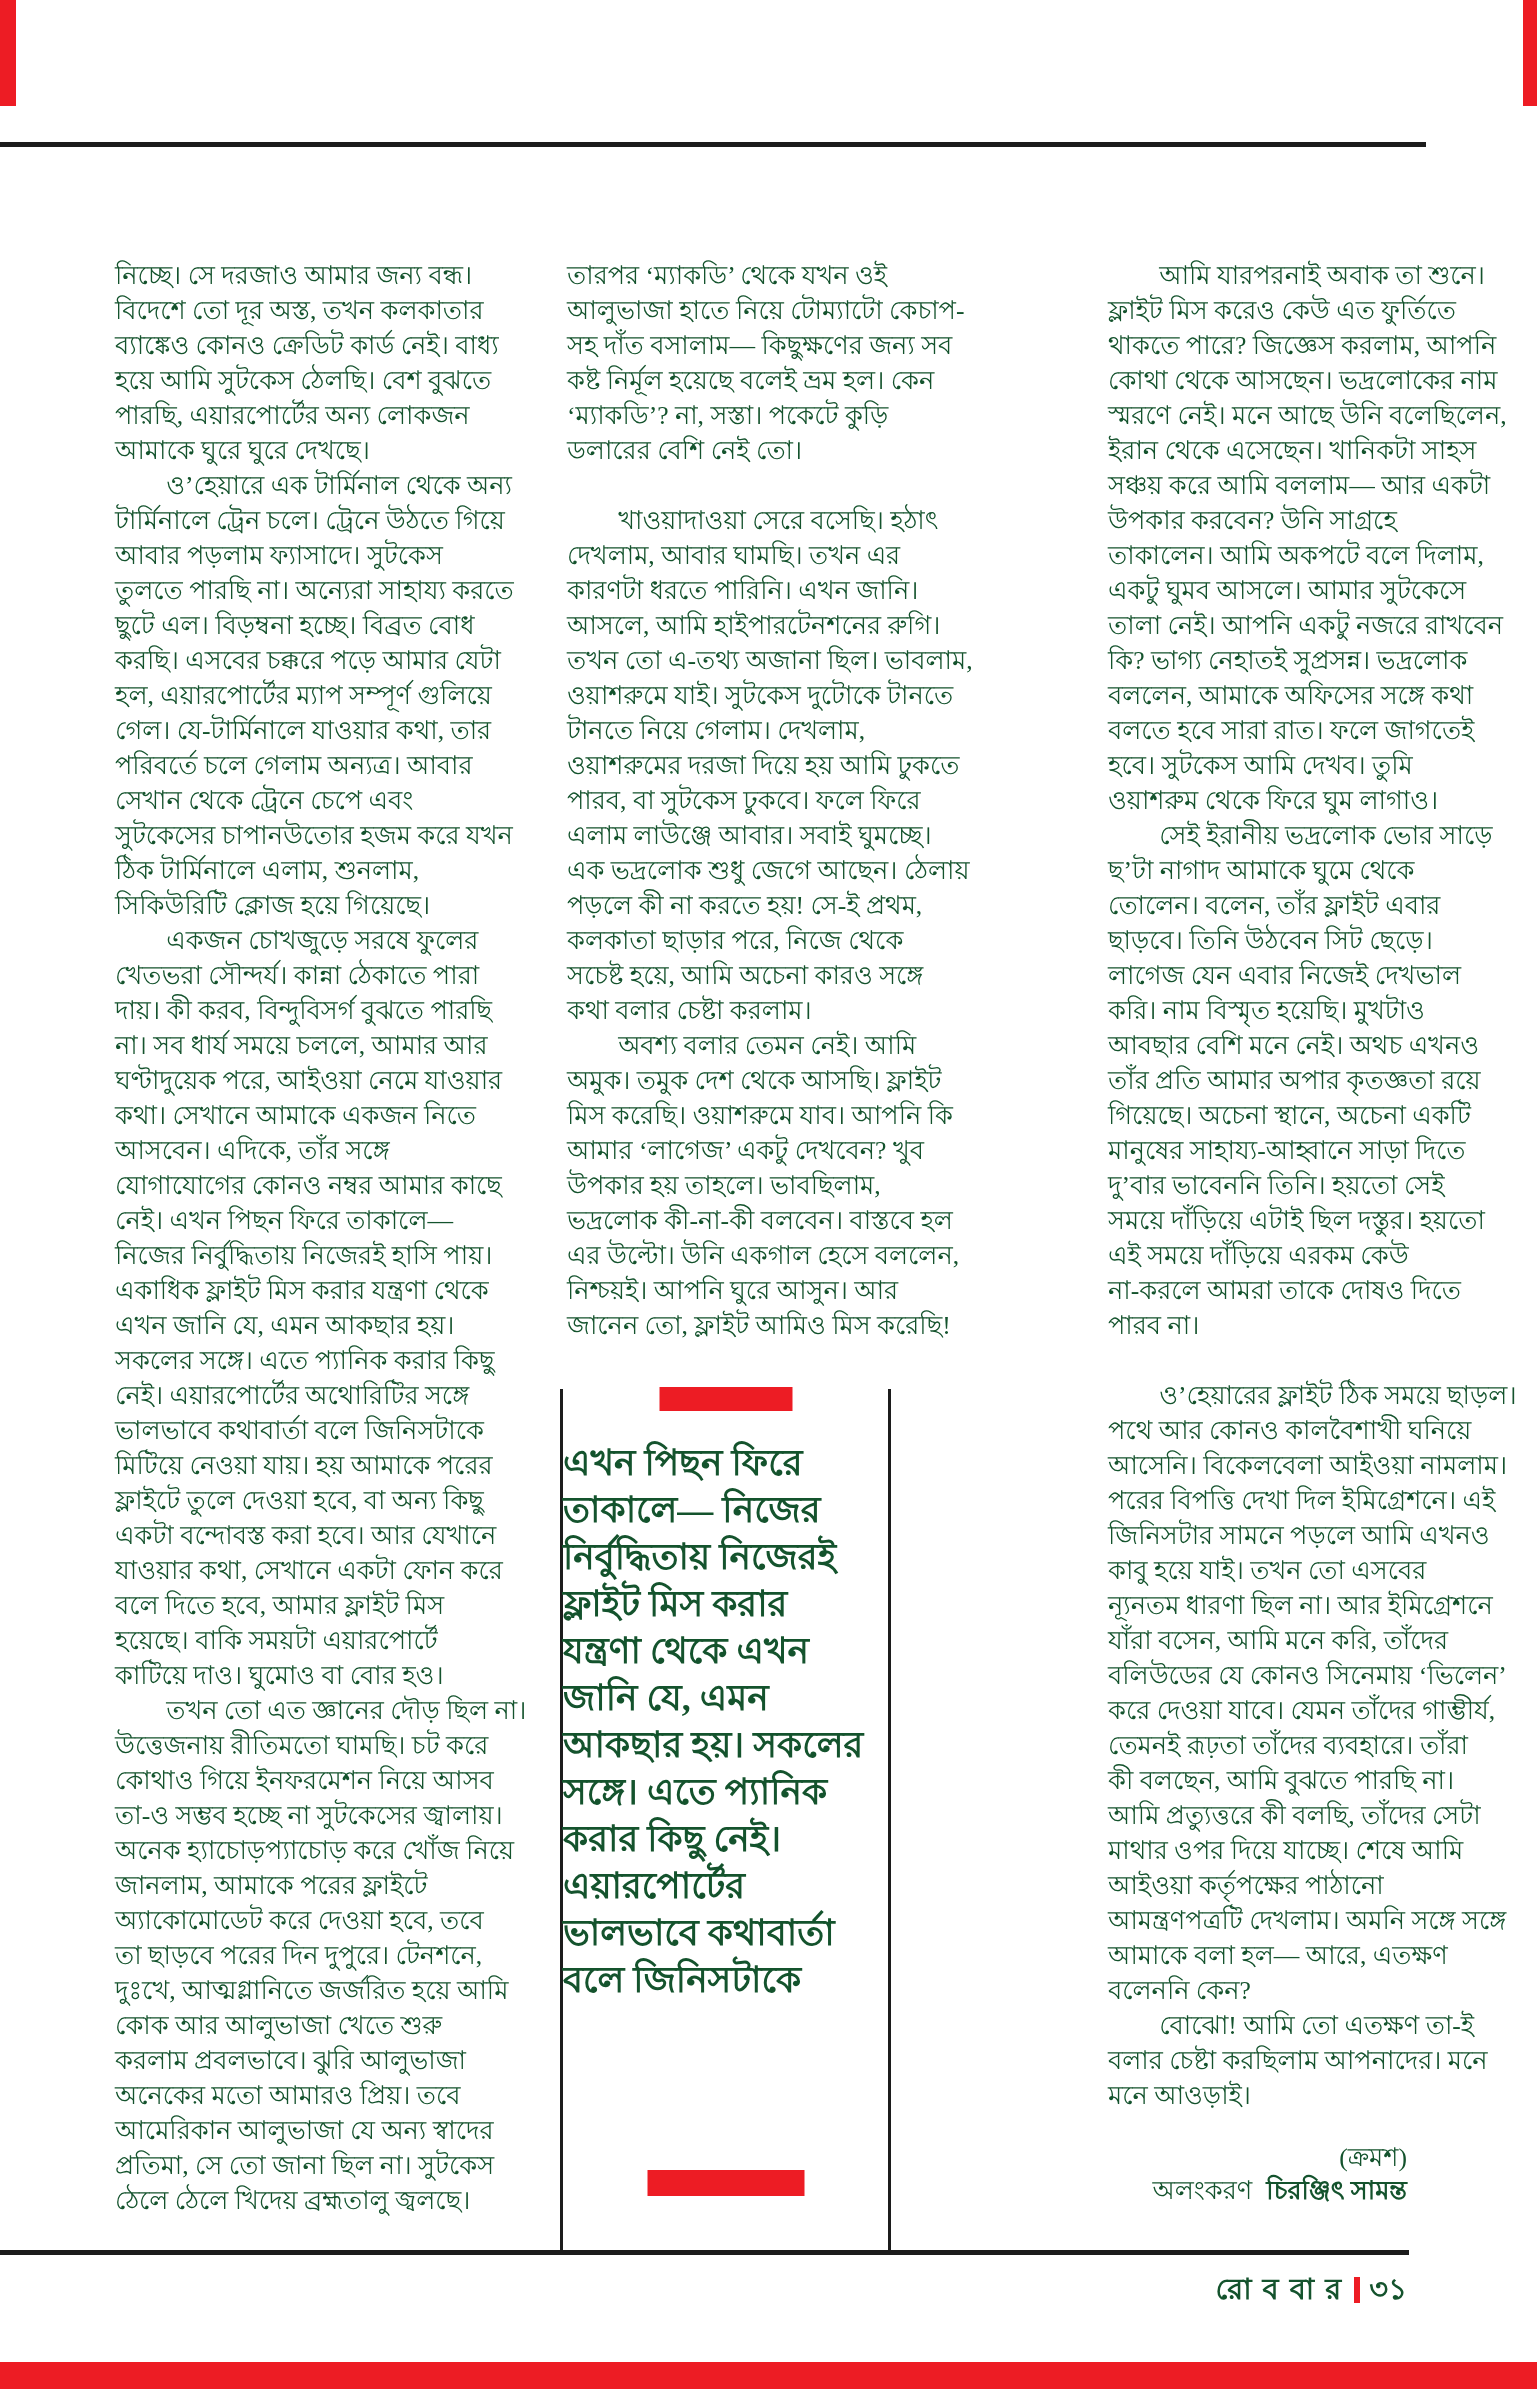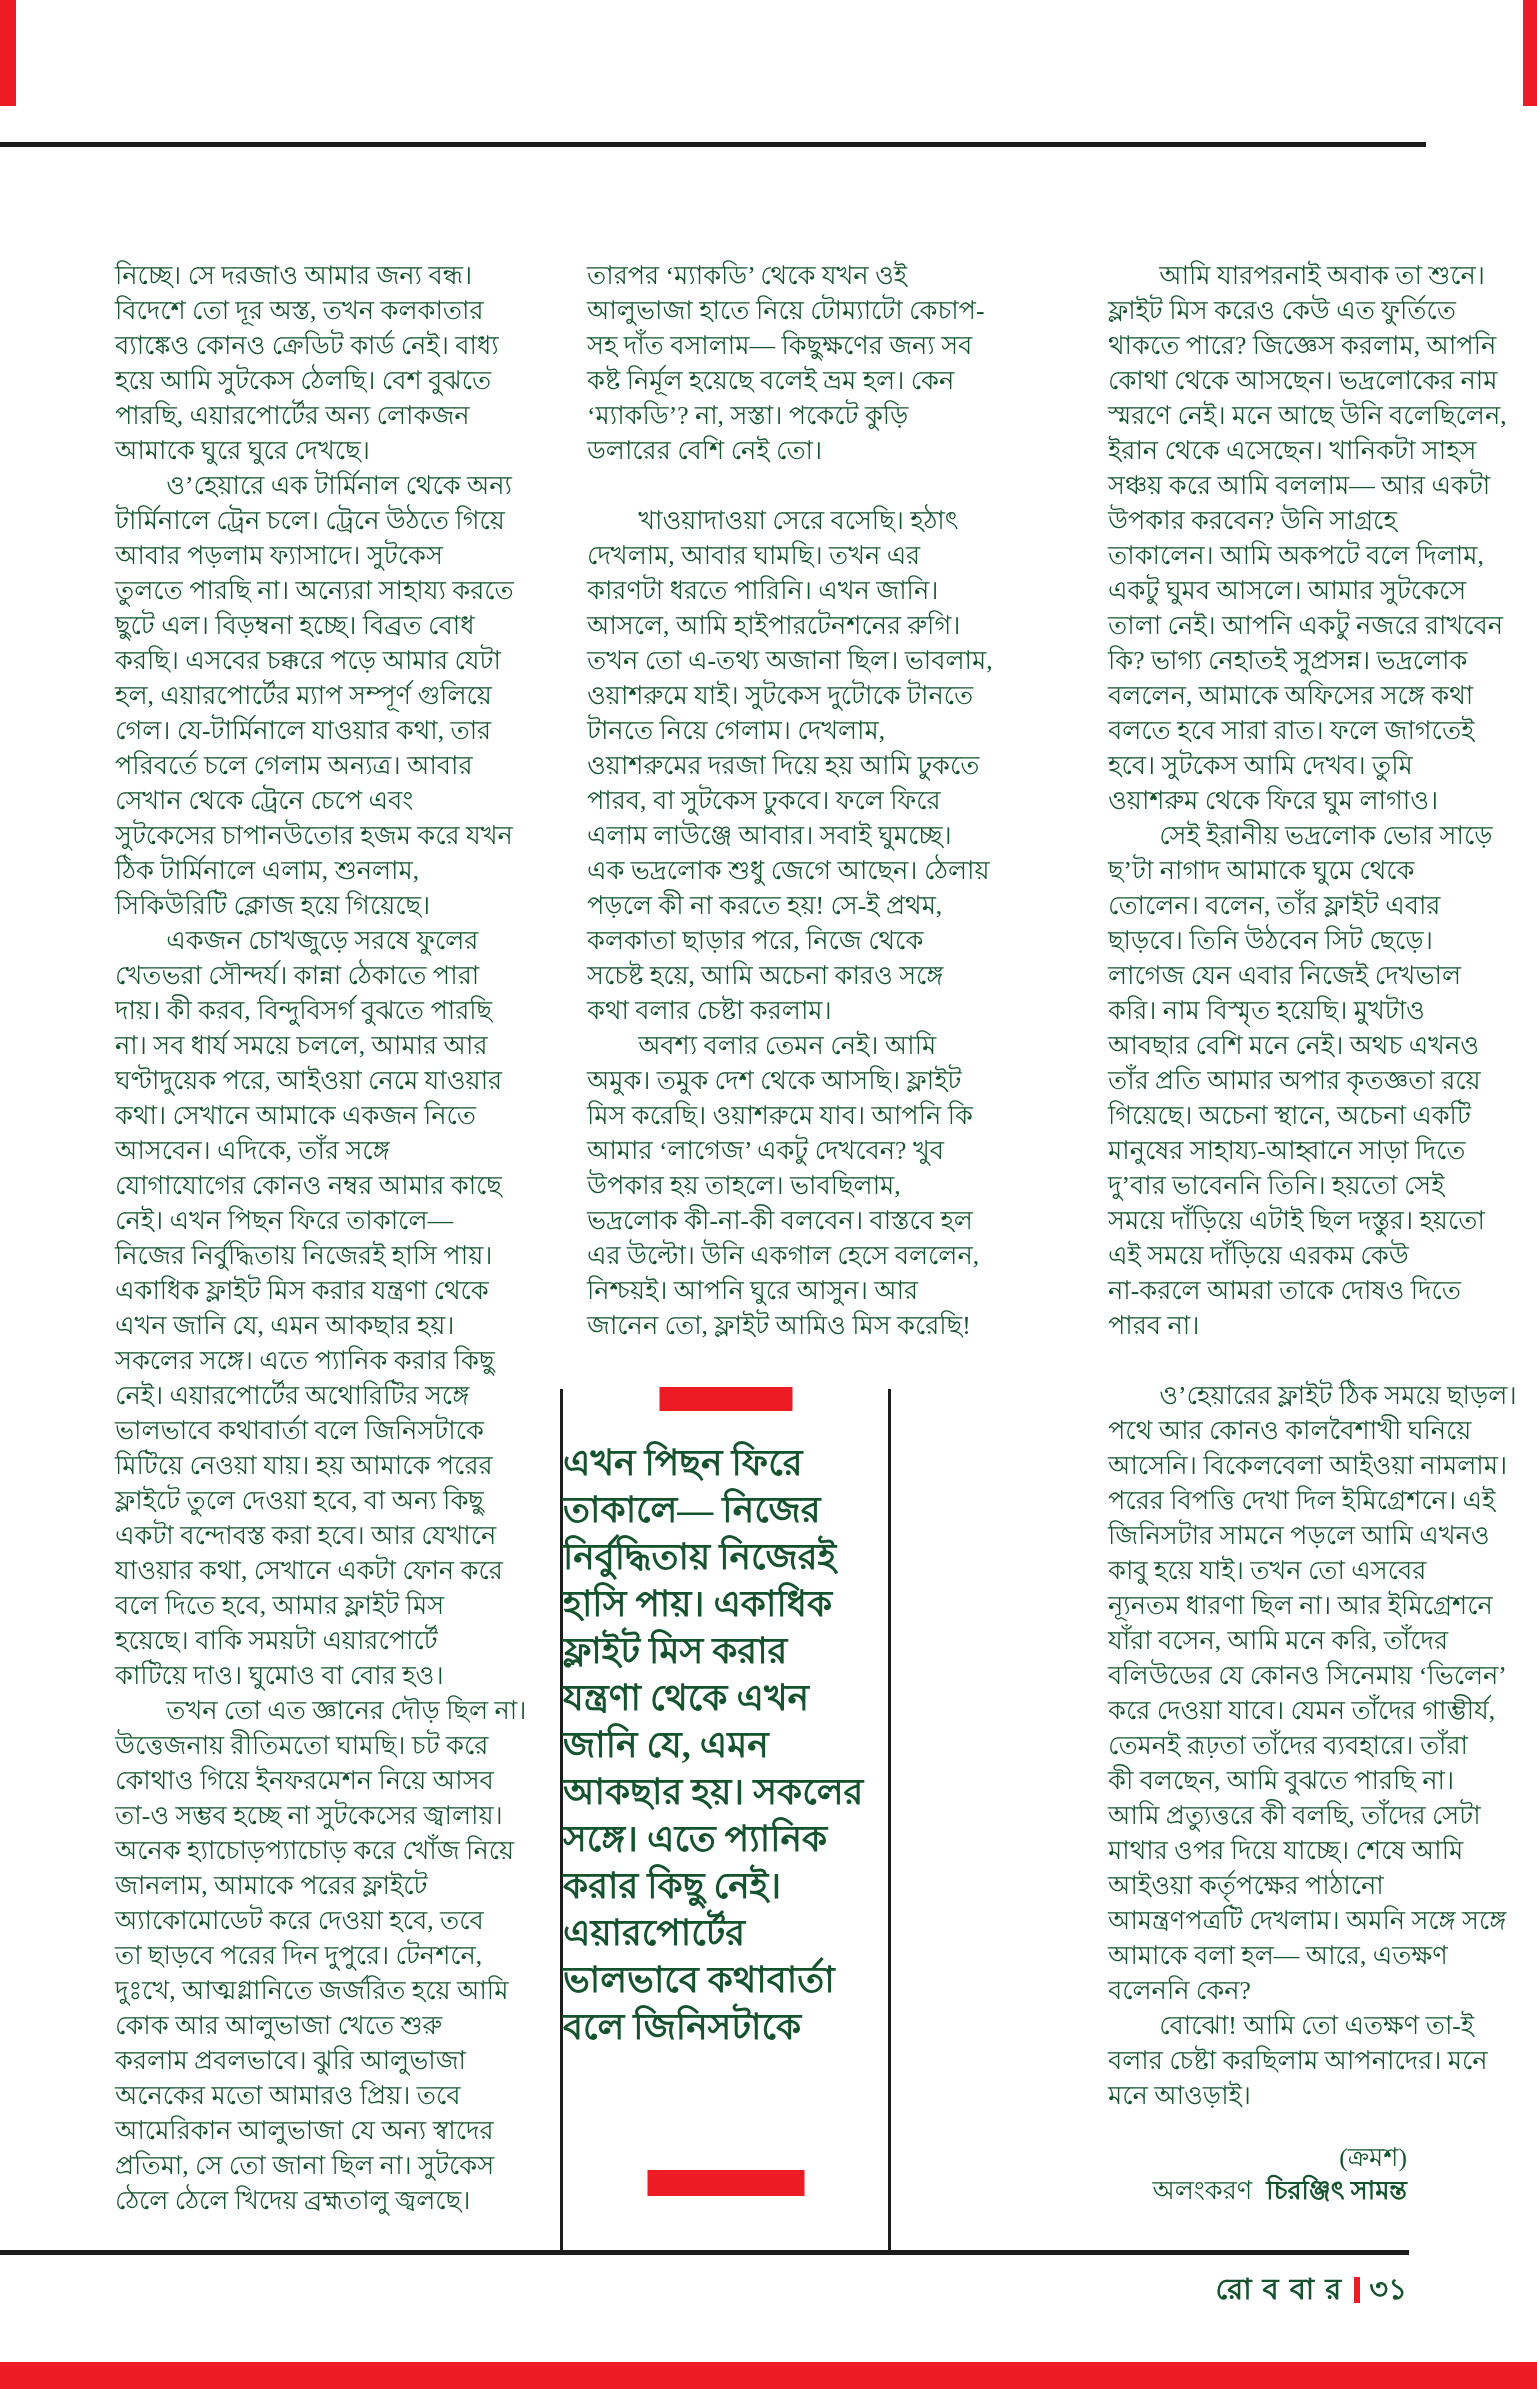--- a/index.html
+++ b/index.html
@@ -11,21 +11,21 @@
     color:#14532d;
     overflow:hidden;
   }
   .corner-mark{position:absolute;top:0;width:15.5px;height:106px;background:#ed1c24;}
   .corner-left{left:0;}
   .corner-right{right:0;}
   .top-rule{position:absolute;left:0;top:142px;width:1426px;height:4.7px;background:#1c1c1c;}
   .col{position:absolute;top:258px;font-size:25.6px;}
   .col .line{height:35px;line-height:35px;white-space:nowrap;}
   .col1{left:115px;width:391px;}
-  .col2{left:567px;width:391px;margin-left:20px;}
+  .col2{left:567px;width:391px;}
   .col3{left:1108px;width:363px;}
   .quote-box{
     position:absolute;left:560px;top:1389px;width:325px;height:864px;
     border-left:3.1px solid #1c1c1c;border-right:3.1px solid #1c1c1c;
   }
   .q-bar{position:absolute;left:50%;transform:translateX(-50%);background:#ed1c24;}
   .q-bar-top{top:-1.6px;width:133px;height:24px;}
   .q-bar-bottom{top:781px;width:157px;height:26px;}
   .q-text{margin-top:51px;font-weight:bold;font-size:36px;}
   .q-text .q-line{height:47px;line-height:47px;white-space:nowrap;}
@@ -191,21 +191,20 @@
       <div class="line">বলার চেষ্টা করছিলাম আপনাদের। মনে</div>
       <div class="line">মনে আওড়াই।</div>
     </div>
 
   <div class="quote-box">
     <div class="q-bar q-bar-top"></div>
     <div class="q-text">
         <div class="q-line">এখন পিছন ফিরে</div>
         <div class="q-line">তাকালে— নিজের</div>
         <div class="q-line">নির্বুদ্ধিতায় নিজেরই</div>
-        <div class="q-line">হাসি পায়। একাধিক</div>
         <div class="q-line">ফ্লাইট মিস করার</div>
         <div class="q-line">যন্ত্রণা থেকে এখন</div>
         <div class="q-line">জানি যে, এমন</div>
         <div class="q-line">আকছার হয়। সকলের</div>
         <div class="q-line">সঙ্গে। এতে প্যানিক</div>
         <div class="q-line">করার কিছু নেই।</div>
         <div class="q-line">এয়ারপোর্টের</div>
         <div class="q-line">ভালভাবে কথাবার্তা</div>
         <div class="q-line">বলে জিনিসটাকে</div>
       </div>

